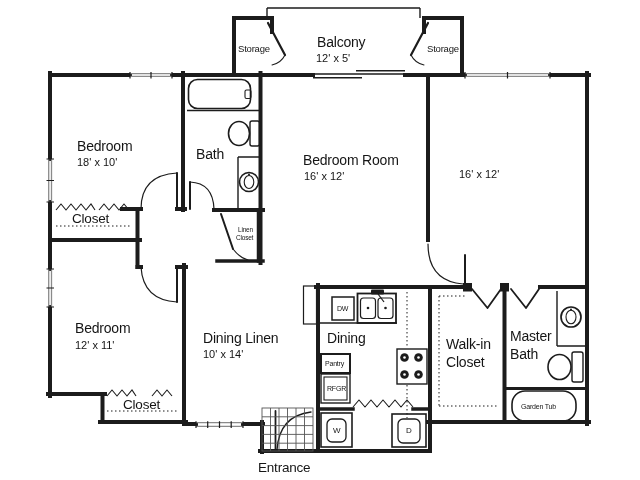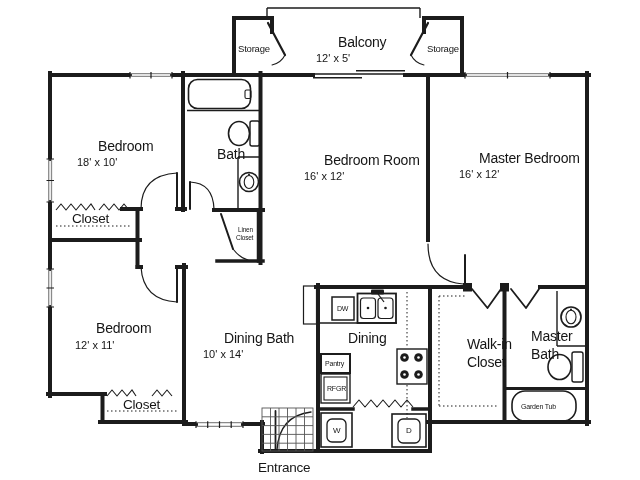--- a/index.html
+++ b/index.html
@@ -5,21 +5,21 @@
   html,body{margin:0;padding:0;background:#fff;}
   .plan{
     position:relative;width:640px;height:480px;background:#ffffff;
     font-family:"Liberation Sans", sans-serif;overflow:hidden;
   }
   .plan svg{position:absolute;left:0;top:0;}
   .label{
     position:absolute;color:#151515;font-weight:400;white-space:nowrap;
     letter-spacing:-0.2px;line-height:1;
   }
-  .sz14{font-size:14px;margin-left:21px;}
+  .sz14{font-size:14px;}
   .sz13{font-size:13.5px;}
   .sz11{font-size:11px;letter-spacing:0;}
   .sz9{font-size:9.5px;}
   .sz8{font-size:8px;}
   .sz7{font-size:7px;}
   .sz6{font-size:6.5px;}
 </style>
 </head>
 <body>
 
@@ -235,38 +235,37 @@
 </svg>
 
   <div class="label sz14" style="left:77px;top:139px">Bedroom</div>
   <div class="label sz11" style="left:77px;top:157px">18' x 10'</div>
 
   <div class="label sz14" style="left:196px;top:147px">Bath</div>
 
   <div class="label sz14" style="left:303px;top:153px">Bedroom Room</div>
   <div class="label sz11" style="left:304px;top:171px">16' x 12'</div>
 
-  <div class="label sz14" style="left:458px;top:151px">Master Bedroom</div>
   <div class="label sz11" style="left:459px;top:169px">16' x 12'</div>
 
   <div class="label sz14" style="left:317px;top:35px">Balcony</div>
   <div class="label sz11" style="left:316px;top:53px">12' x 5'</div>
 
   <div class="label sz9" style="left:238px;top:44px">Storage</div>
   <div class="label sz9" style="left:427px;top:44px">Storage</div>
 
   <div class="label sz13" style="left:72px;top:212px">Closet</div>
 
   <div class="label sz6" style="left:238px;top:227px">Linen</div>
   <div class="label sz6" style="left:236px;top:235px">Closet</div>
 
   <div class="label sz14" style="left:75px;top:321px">Bedroom</div>
   <div class="label sz11" style="left:75px;top:340px">12' x 11'</div>
 
-  <div class="label sz14" style="left:203px;top:331px">Dining Bath</div>
+  <div class="label sz14" style="left:203px;top:331px">Dining Linen</div>
   <div class="label sz11" style="left:203px;top:349px">10' x 14'</div>
 
   <div class="label sz13" style="left:123px;top:398px">Closet</div>
 
   <div class="label sz14" style="left:327px;top:331px">Dining</div>
 
   <div class="label sz14" style="left:446px;top:337px">Walk-in</div>
   <div class="label sz14" style="left:446px;top:355px">Closet</div>
 
   <div class="label sz14" style="left:510px;top:329px">Master</div>

